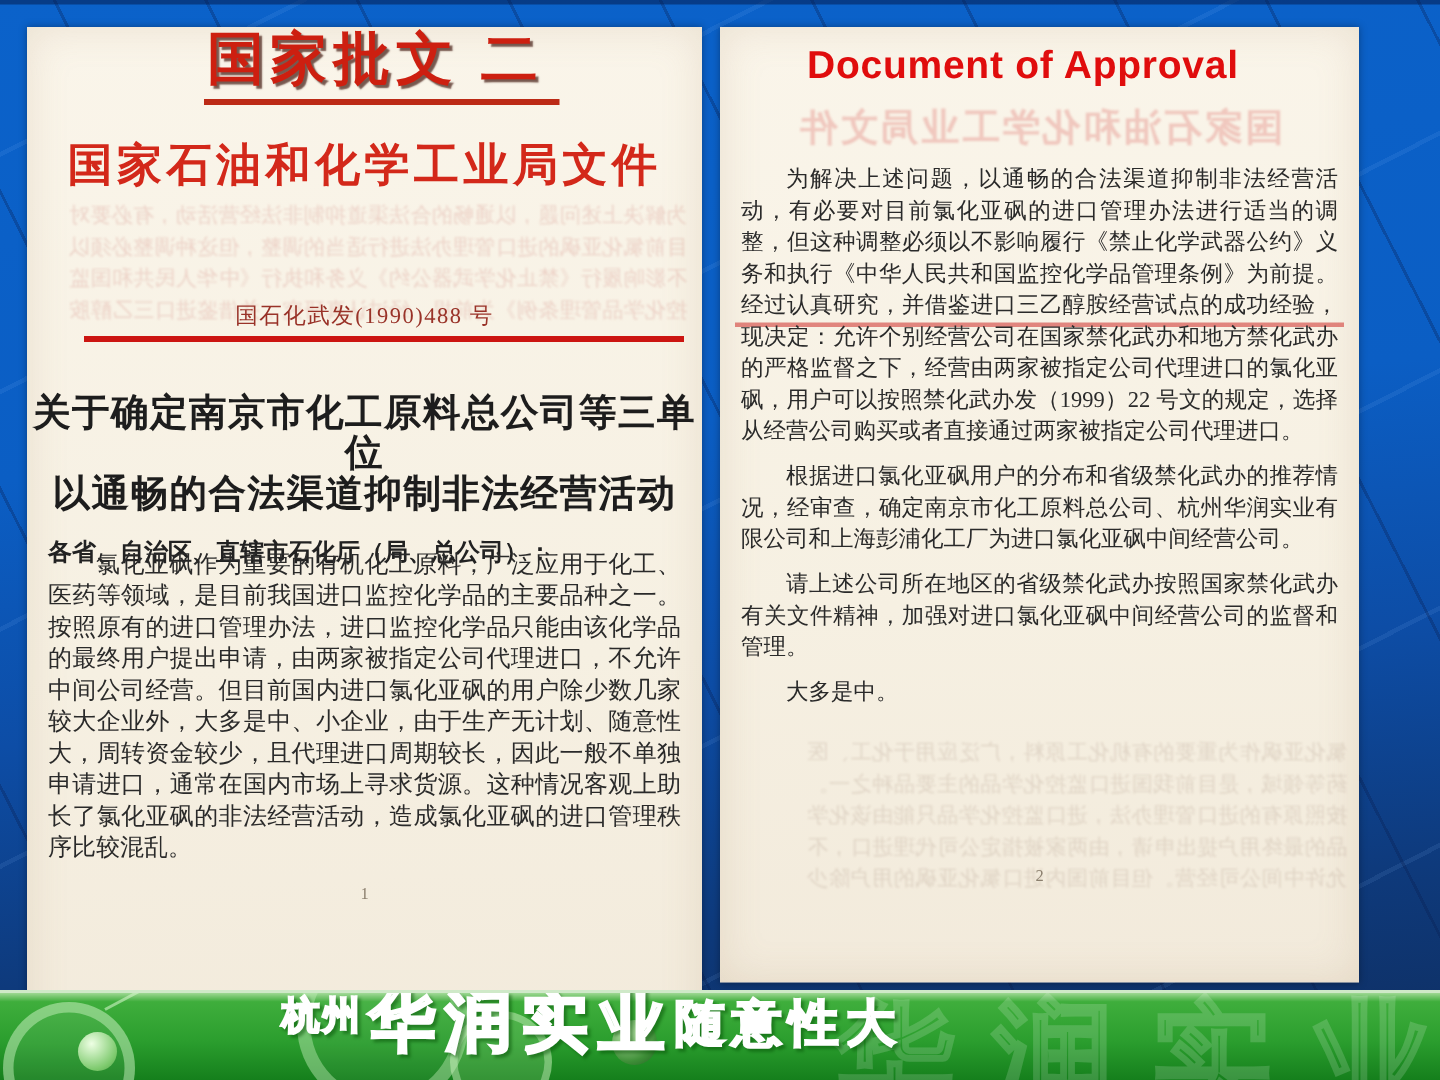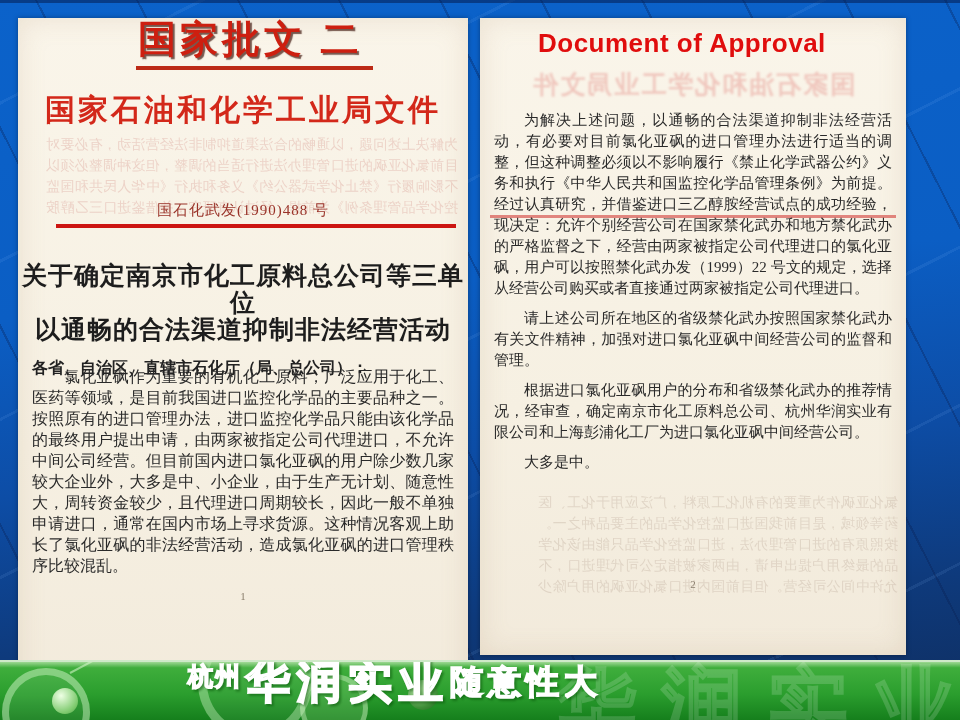--- a/index.html
+++ b/index.html
@@ -102,22 +102,22 @@
     <p class="doc-body">氯化亚砜作为重要的有机化工原料，广泛应用于化工、医药等领域，是目前我国进口监控化学品的主要品种之一。按照原有的进口管理办法，进口监控化学品只能由该化学品的最终用户提出申请，由两家被指定公司代理进口，不允许中间公司经营。但目前国内进口氯化亚砜的用户除少数几家较大企业外，大多是中、小企业，由于生产无计划、随意性大，周转资金较少，且代理进口周期较长，因此一般不单独申请进口，通常在国内市场上寻求货源。这种情况客观上助长了氯化亚砜的非法经营活动，造成氯化亚砜的进口管理秩序比较混乱。</p>
     <div class="page-num pn1">1</div>
   </div>
 
   <div class="page page-right">
     <h2 class="slide-title-en">Document of Approval</h2>
     <div class="bleed-header-mirror">国家石油和化学工业局文件</div>
     <div class="bleed-rule"></div>
     <div class="right-content">
       <p>为解决上述问题，以通畅的合法渠道抑制非法经营活动，有必要对目前氯化亚砜的进口管理办法进行适当的调整，但这种调整必须以不影响履行《禁止化学武器公约》义务和执行《中华人民共和国监控化学品管理条例》为前提。经过认真研究，并借鉴进口三乙醇胺经营试点的成功经验，现决定：允许个别经营公司在国家禁化武办和地方禁化武办的严格监督之下，经营由两家被指定公司代理进口的氯化亚砜，用户可以按照禁化武办发（1999）22 号文的规定，选择从经营公司购买或者直接通过两家被指定公司代理进口。</p>
+      <p>根据进口氯化亚砜用户的分布和省级禁化武办的推荐情况，经审查，确定南京市化工原料总公司、杭州华润实业有限公司和上海彭浦化工厂为进口氯化亚砜中间经营公司。</p>
       <p>请上述公司所在地区的省级禁化武办按照国家禁化武办有关文件精神，加强对进口氯化亚砜中间经营公司的监督和管理。</p>
-      <p>根据进口氯化亚砜用户的分布和省级禁化武办的推荐情况，经审查，确定南京市化工原料总公司、杭州华润实业有限公司和上海彭浦化工厂为进口氯化亚砜中间经营公司。</p>
       <p>大多是中。</p>
     </div>
     <div class="bleed-text bleed-right-bottom">氯化亚砜作为重要的有机化工原料，广泛应用于化工、医药等领域，是目前我国进口监控化学品的主要品种之一。按照原有的进口管理办法，进口监控化学品只能由该化学品的最终用户提出申请，由两家被指定公司代理进口，不允许中间公司经营。但目前国内进口氯化亚砜的用户除少数几家较大企业外，大多是中、小企业，由于生产无计划、随意性大，周转资金较少，且代理进口周期较长，因此一般不单独申请进口，通常在国内市场上寻求货源。这种情况客观上助长了氯化亚砜的非法经营活动，造成氯化亚砜的进口管理秩序比较混乱。</div>
     <div class="page-num pn2">2</div>
   </div>
 
   <div class="banner">
     <div class="ring ring1"></div>
     <div class="ball ball1"></div>
     <div class="stem"></div>

